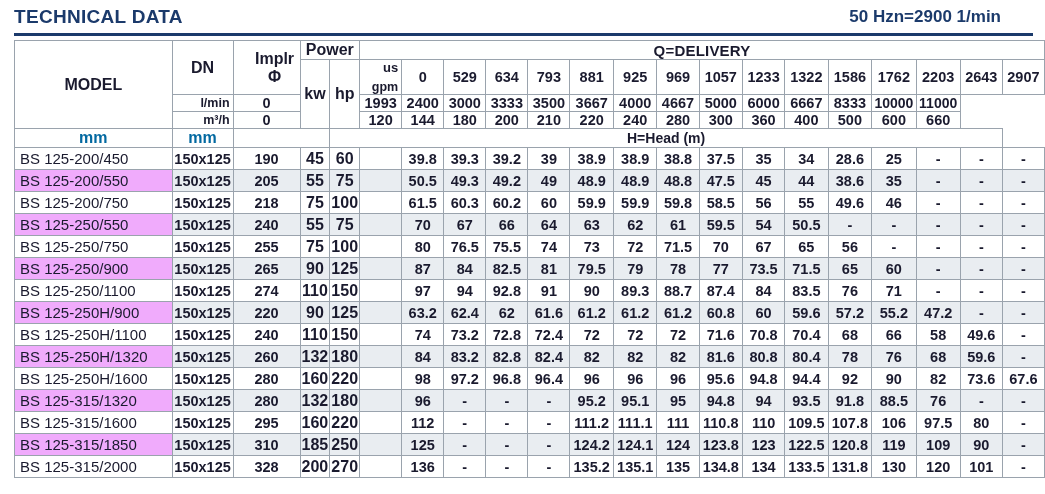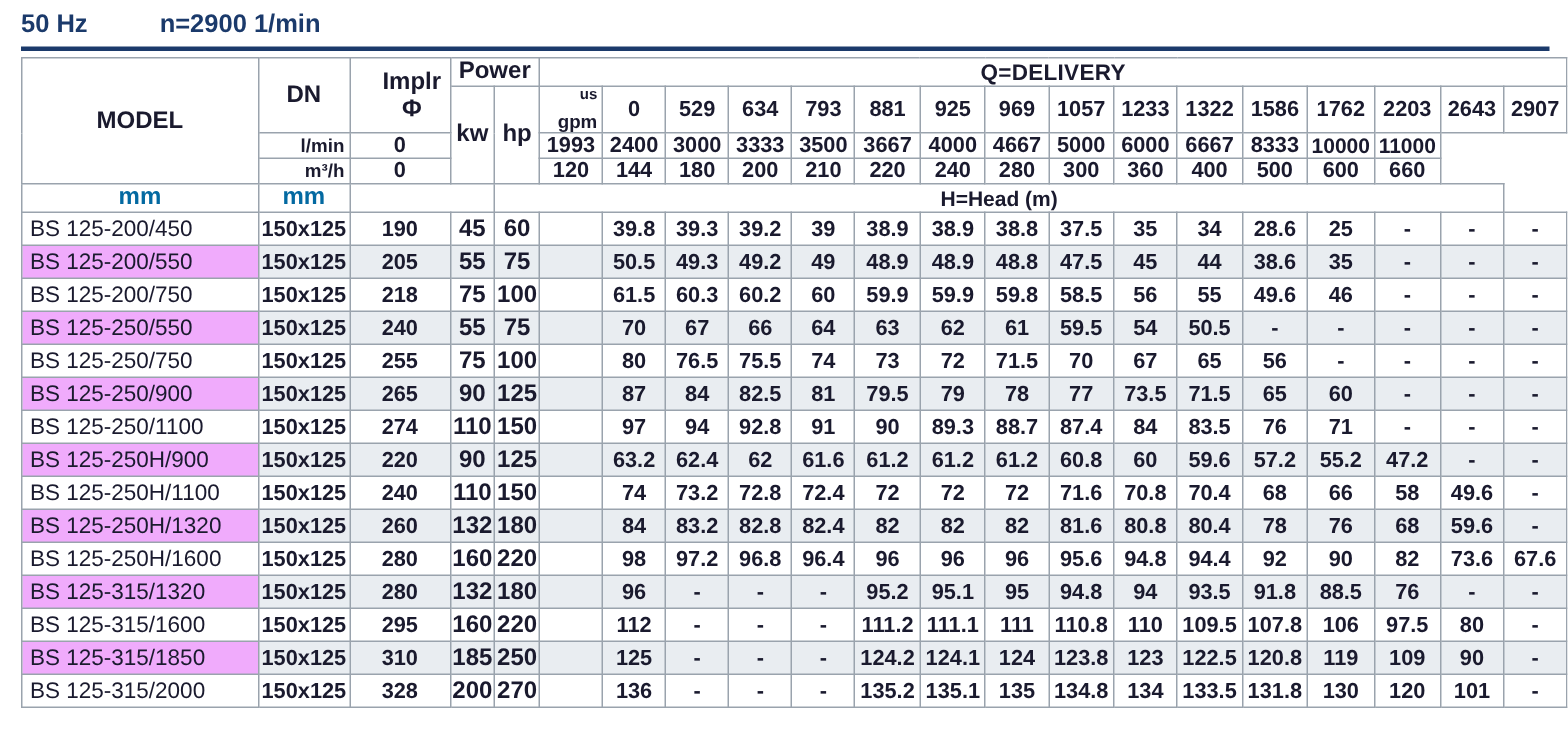--- a/index.html
+++ b/index.html
@@ -14,21 +14,21 @@
 
   
   .topbar{
     display:flex;align-items:center;justify-content:space-between;
     padding:6px 10px 4px 14px;
   }
   .topbar .title{
     color:#1b3a6b;font-weight:bold;font-size:19px;letter-spacing:.3px;
   }
   .topbar .right{
-    display:flex;align-items:flex-end;gap:48px;
+    display:flex;align-items:flex-end;
     color:#1b3a6b;font-weight:bold;font-size:17px;padding-right:34px;
   }
   .rule{height:3px;background:#1b3a6b;margin:1px 12px 0 14px;}
 
   
   table{
     border-collapse:collapse;
     margin:4px 0 0 14px;
     font-size:14.5px;
   }
@@ -42,21 +42,21 @@
   thead td,thead th{background:#ffffff;}
   .hdr-model{width:170px;font-size:16px;}
   .hdr-dn{width:62px;font-size:16px;}
   .hdr-impl{width:56px;font-size:16px;padding-left:16px;}
   .hdr-pw{font-size:16px;}
   .unit{font-size:16px;color:#0369a1;}
   .unit-cell{
     text-align:right;padding-right:3px;font-size:12.5px;font-weight:bold;
     width:42px;
   }
-  .sup{font-size:10px;vertical-align:super;}
+  .sup{font-size:13px;vertical-align:super;}
   .q-title{font-size:15px;letter-spacing:.2px;}
   .h-head{font-size:14px;}
 
   .kw,.hp{width:30px;font-size:16px;text-align:center;}
   .dcell{width:46px;font-size:14.5px;font-weight:bold;}
   .mcell{
     text-align:left;padding-left:5px;font-size:15px;font-weight:normal;
   }
   tbody tr td{height:21px;}
   tbody tr.alt td{background:#e9edf1;}
@@ -64,20 +64,21 @@
   tbody tr.alt td:first-child{background:#f0abfc;}
 
   .small-num{font-size:14px;}
 </style>
 </head>
 <body>
 
 <div class="page">
 
   <div class="topbar">
+    <div class="title">TECHNICAL DATA</div>
     <div class="right">
       <span>50 Hz</span>
       <span>n=2900 1/min</span>
     </div>
   </div>
   <div class="rule"></div>
 
   <table>
     <thead>
       <tr>

